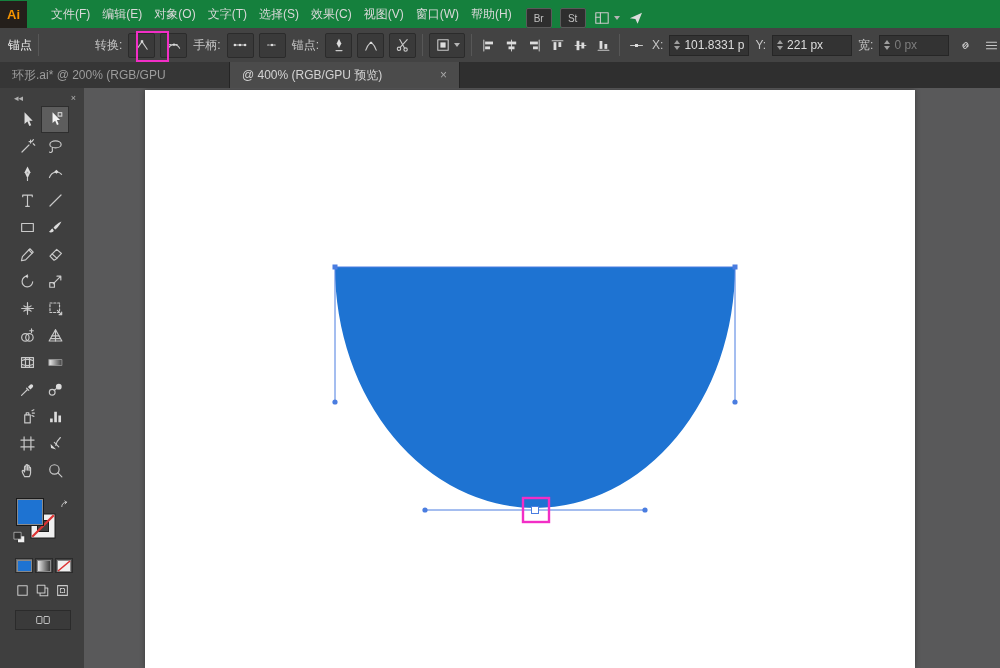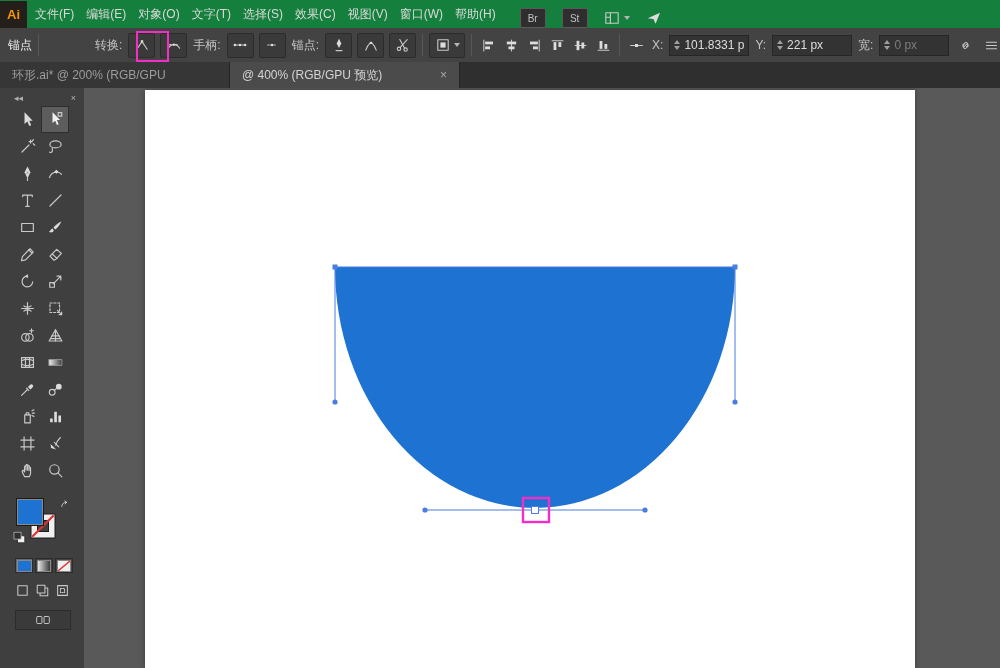--- a/index.html
+++ b/index.html
@@ -8,23 +8,23 @@
     font-family:"Liberation Sans","DejaVu Sans",sans-serif;
     font-size:12px;color:#cccccc;background:#3a3a3a;
   }
   .app{position:relative;width:1000px;height:668px;background:#3a3a3a;}
 
   
   .menubar{position:absolute;top:0;left:0;right:0;height:28px;background:#15803d;
     border-bottom:1px solid #2a2a2a;display:flex;align-items:flex-end;}
   .logo{width:27px;height:27px;background:#241f1b;color:#f79500;font-weight:bold;
     display:flex;align-items:center;justify-content:center;font-size:13px;flex:none;}
-  .menus{display:flex;align-items:center;margin-left:2px;}
+  .menus{display:flex;align-items:center;margin-left:18px;}
   .menu-item{padding:0 6px;line-height:28px;color:#d8d8d8;cursor:default;white-space:nowrap;}
-  .mb-right{display:flex;align-items:center;gap:16px;margin-left:18px;}
+  .mb-right{display:flex;align-items:center;gap:8px;margin-left:8px;}
   .badge{width:24px;height:18px;background:#2e2e2e;border:1px solid #5a5a5a;color:#c0c0c0;
     font-size:10px;display:flex;align-items:center;justify-content:center;border-radius:2px;}
   .ws{display:flex;align-items:center;gap:4px;}
   .caret{width:0;height:0;border-left:3.5px solid transparent;border-right:3.5px solid transparent;
     border-top:4px solid #b5b5b5;display:inline-block;}
 
   
   .controlbar{position:absolute;top:28px;left:0;right:0;height:34px;background:#434343;
     border-bottom:1px solid #2c2c2c;display:flex;align-items:center;padding-left:8px;gap:6px;overflow:hidden;}
   .cb-label{color:#c6c6c6;white-space:nowrap;}

